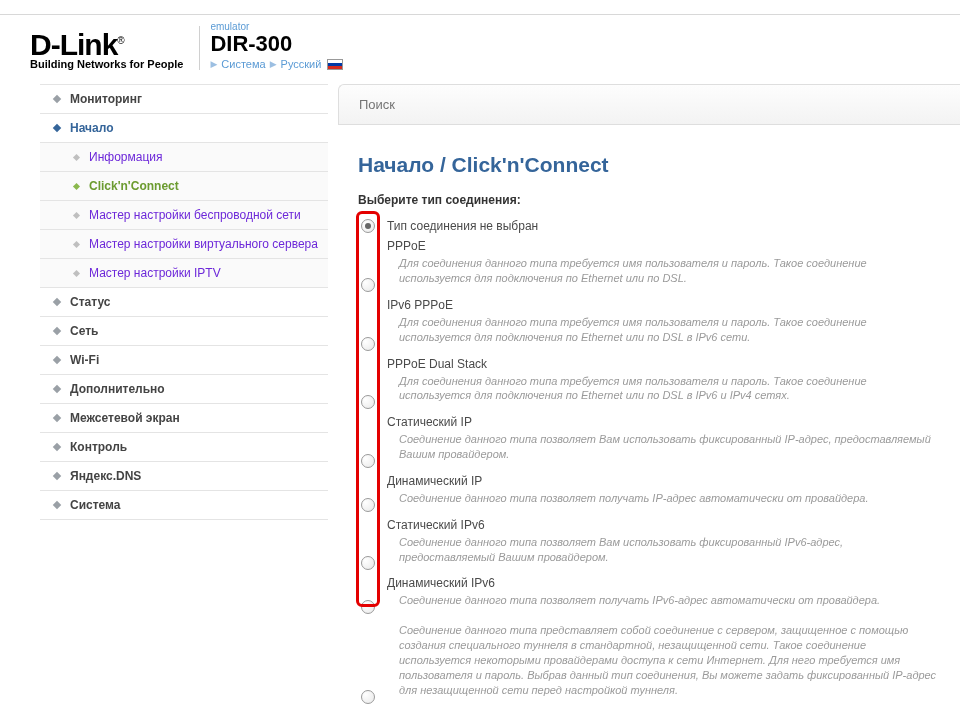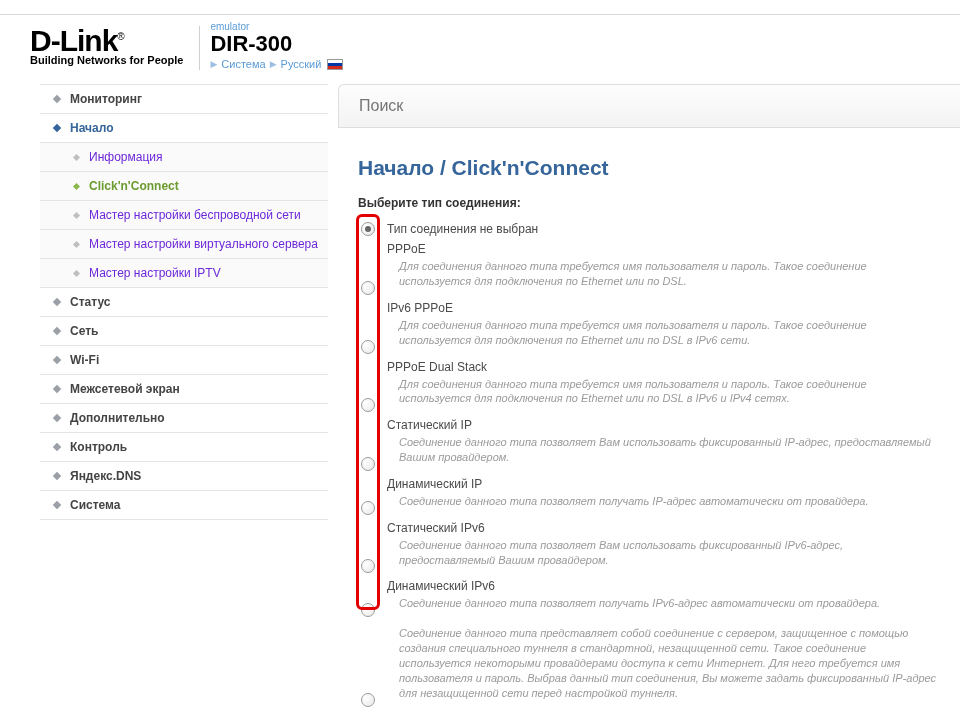--- a/index.html
+++ b/index.html
@@ -9,21 +9,21 @@
   background: #fff;
   color: #333;
   width: 960px;
   height: 708px;
   overflow: hidden;
   position: relative;
 }
 .top-rule { border-top: 1px solid #d8d8d8; margin: 14px 0 0 0; }
 .header {
   display: flex;
-  align-items: center;
+  align-items: flex-end;
   padding: 6px 6px 0 30px;
 }
 .logo-block { display: flex; flex-direction: column; }
 .logo-text {
   font-size: 30px;
   font-weight: 900;
   letter-spacing: -1px;
   color: #000;
   line-height: 1;
   position: relative;
@@ -123,21 +123,21 @@
   margin-left: 10px;
   position: relative;
 }
 .search-bar {
   background: linear-gradient(#fdfdfd,#f3f3f3);
   border: 1px solid #dedede;
   border-right: none;
   border-radius: 6px 0 0 0;
   padding: 12px 20px;
   color: #aaa;
-  font-size: 16px;
+  font-size: 13px;
   width: 100%;
 }
 .page-title {
   color: #35659a;
   font-size: 21px;
   font-weight: 700;
   margin: 28px 0 16px 20px;
 }
 .section-label {
   font-size: 12px;
@@ -260,25 +260,25 @@
       <div class="menu-item">
         <span class="diamond"></span>
         <span>Сеть</span>
       </div>
       <div class="menu-item">
         <span class="diamond"></span>
         <span>Wi-Fi</span>
       </div>
       <div class="menu-item">
         <span class="diamond"></span>
+        <span>Дополнительно</span>
+      </div>
+      <div class="menu-item">
+        <span class="diamond"></span>
         <span>Межсетевой экран</span>
-      </div>
-      <div class="menu-item">
-        <span class="diamond"></span>
-        <span>Дополнительно</span>
       </div>
       <div class="menu-item">
         <span class="diamond"></span>
         <span>Контроль</span>
       </div>
       <div class="menu-item">
         <span class="diamond"></span>
         <span>Яндекс.DNS</span>
       </div>
       <div class="menu-item">

